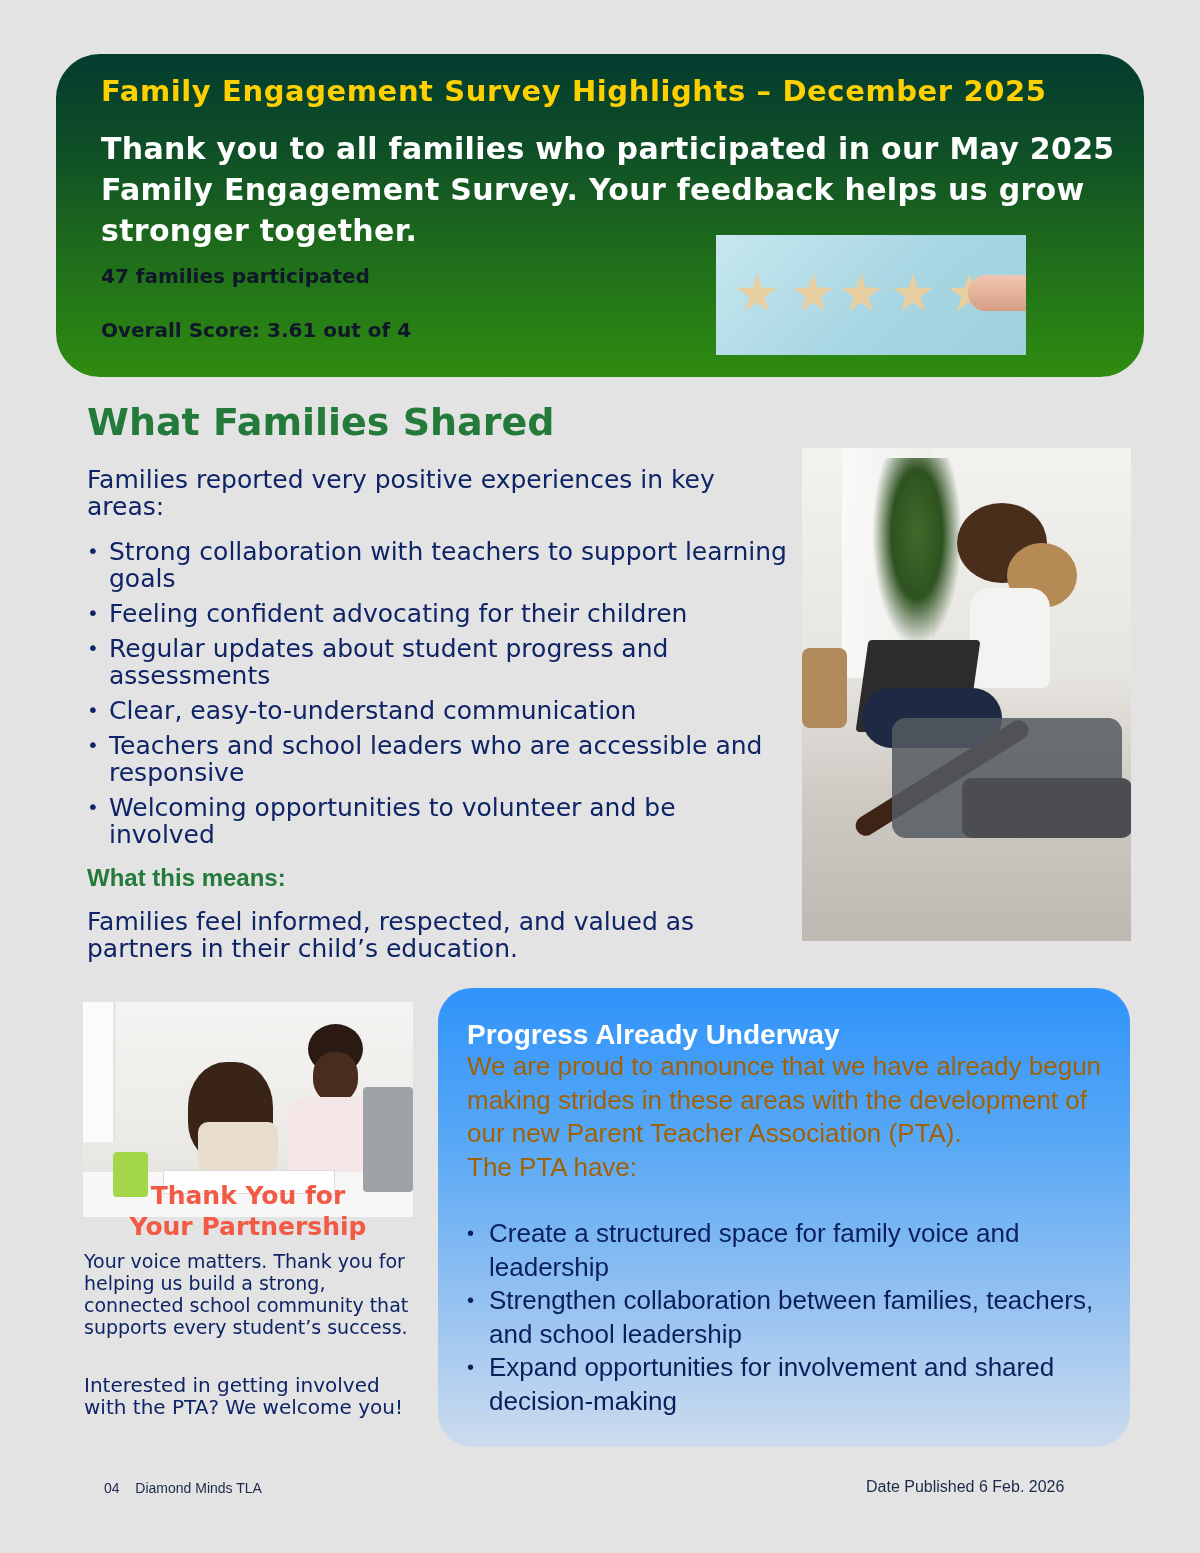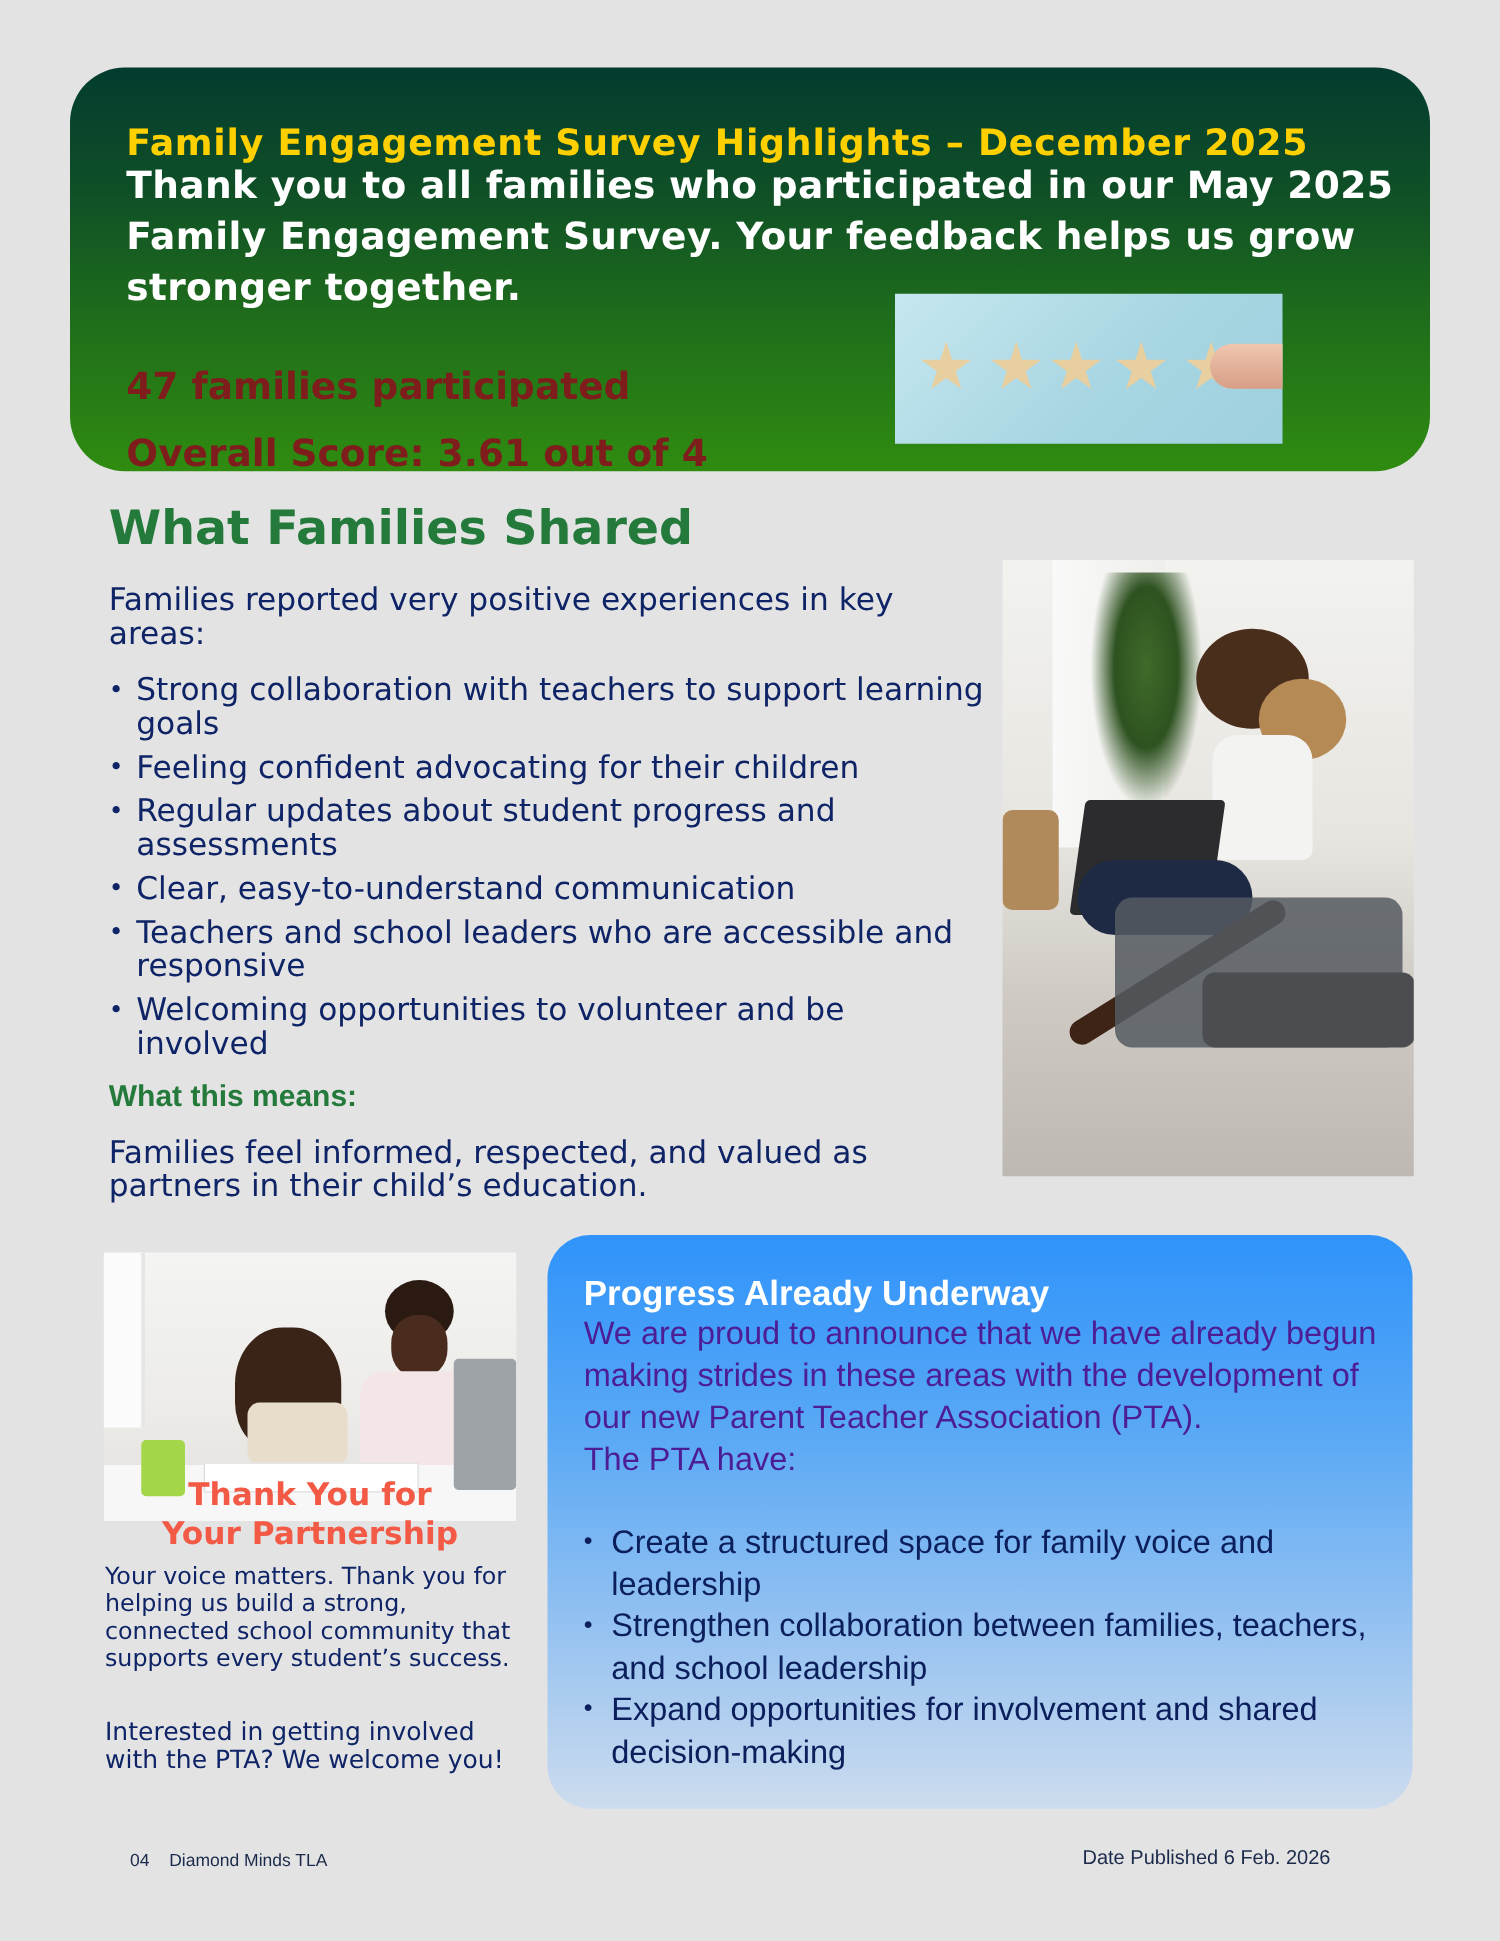--- a/index.html
+++ b/index.html
@@ -11,29 +11,29 @@
     .abs { position: absolute; }
 
     
     .banner {
       left: 56px; top: 54px; width: 1088px; height: 323px;
       border-radius: 44px;
       background: linear-gradient(180deg, #033c2f 0%, #0f4f27 30%, #1e6b1c 60%, #2f8c10 100%);
     }
     .banner-title {
       left: 101px; top: 74px; color: #ffd000; font-weight: bold;
-      font-family: "DejaVu Sans", sans-serif; font-size: 29px; letter-spacing: 0.6px; white-space: nowrap; margin-top: 23px;
+      font-family: "DejaVu Sans", sans-serif; font-size: 29px; letter-spacing: 0.6px; white-space: nowrap;
     }
     .banner-msg {
       left: 101px; top: 128px; width: 1020px; color: #ffffff; font-weight: bold;
       font-family: "DejaVu Sans", sans-serif; font-size: 30px; line-height: 41px; letter-spacing: 0.3px;
     }
     .banner-stat {
-      left: 101px; color: #7f1d1d; font-weight: bold;
-      font-family: "DejaVu Sans", sans-serif; font-size: 30px; white-space: nowrap; margin-top: 28px;
+      left: 101px; color: #0f172a; font-weight: bold;
+      font-family: "DejaVu Sans", sans-serif; font-size: 20px; white-space: nowrap;
     }
     .stars-photo {
       left: 716px; top: 235px; width: 310px; height: 120px;
       background: linear-gradient(135deg, #c6e7ef 0%, #a8d6e3 55%, #9fd0de 100%);
       overflow: hidden;
     }
     .star {
       position: absolute; top: 38px; width: 42px; height: 42px;
       background: #e8cf9f;
       clip-path: polygon(50% 0%, 61% 35%, 98% 35%, 68% 57%, 79% 91%, 50% 70%, 21% 91%, 32% 57%, 2% 35%, 39% 35%);
@@ -96,21 +96,21 @@
     .progress-box {
       left: 438px; top: 988px; width: 692px; height: 459px;
       border-radius: 34px;
       background: linear-gradient(180deg, #2f93fa 0%, #5aa9f5 35%, #8fbff1 65%, #cddcee 100%);
     }
     .progress-title {
       left: 467px; top: 1019px; color: #ffffff; font-weight: bold;
       font-family: "Liberation Sans", sans-serif; font-size: 28px;
     }
     .progress-text {
-      left: 467px; top: 1050px; width: 650px; color: #4c1d95;
+      left: 467px; top: 1050px; width: 650px; color: #a16207;
       font-family: "Liberation Sans", sans-serif; font-size: 26px; line-height: 33.5px;
     }
     .progress-list {
       left: 467px; top: 1217px; width: 650px; margin: 0; padding: 0; list-style: none;
       color: #0b1f5c; font-family: "Liberation Sans", sans-serif; font-size: 26px; line-height: 33.5px;
     }
     .progress-list li { position: relative; padding-left: 22px; }
     .progress-list li::before { content: "•"; position: absolute; left: 0; font-size: 20px; }
 
     

